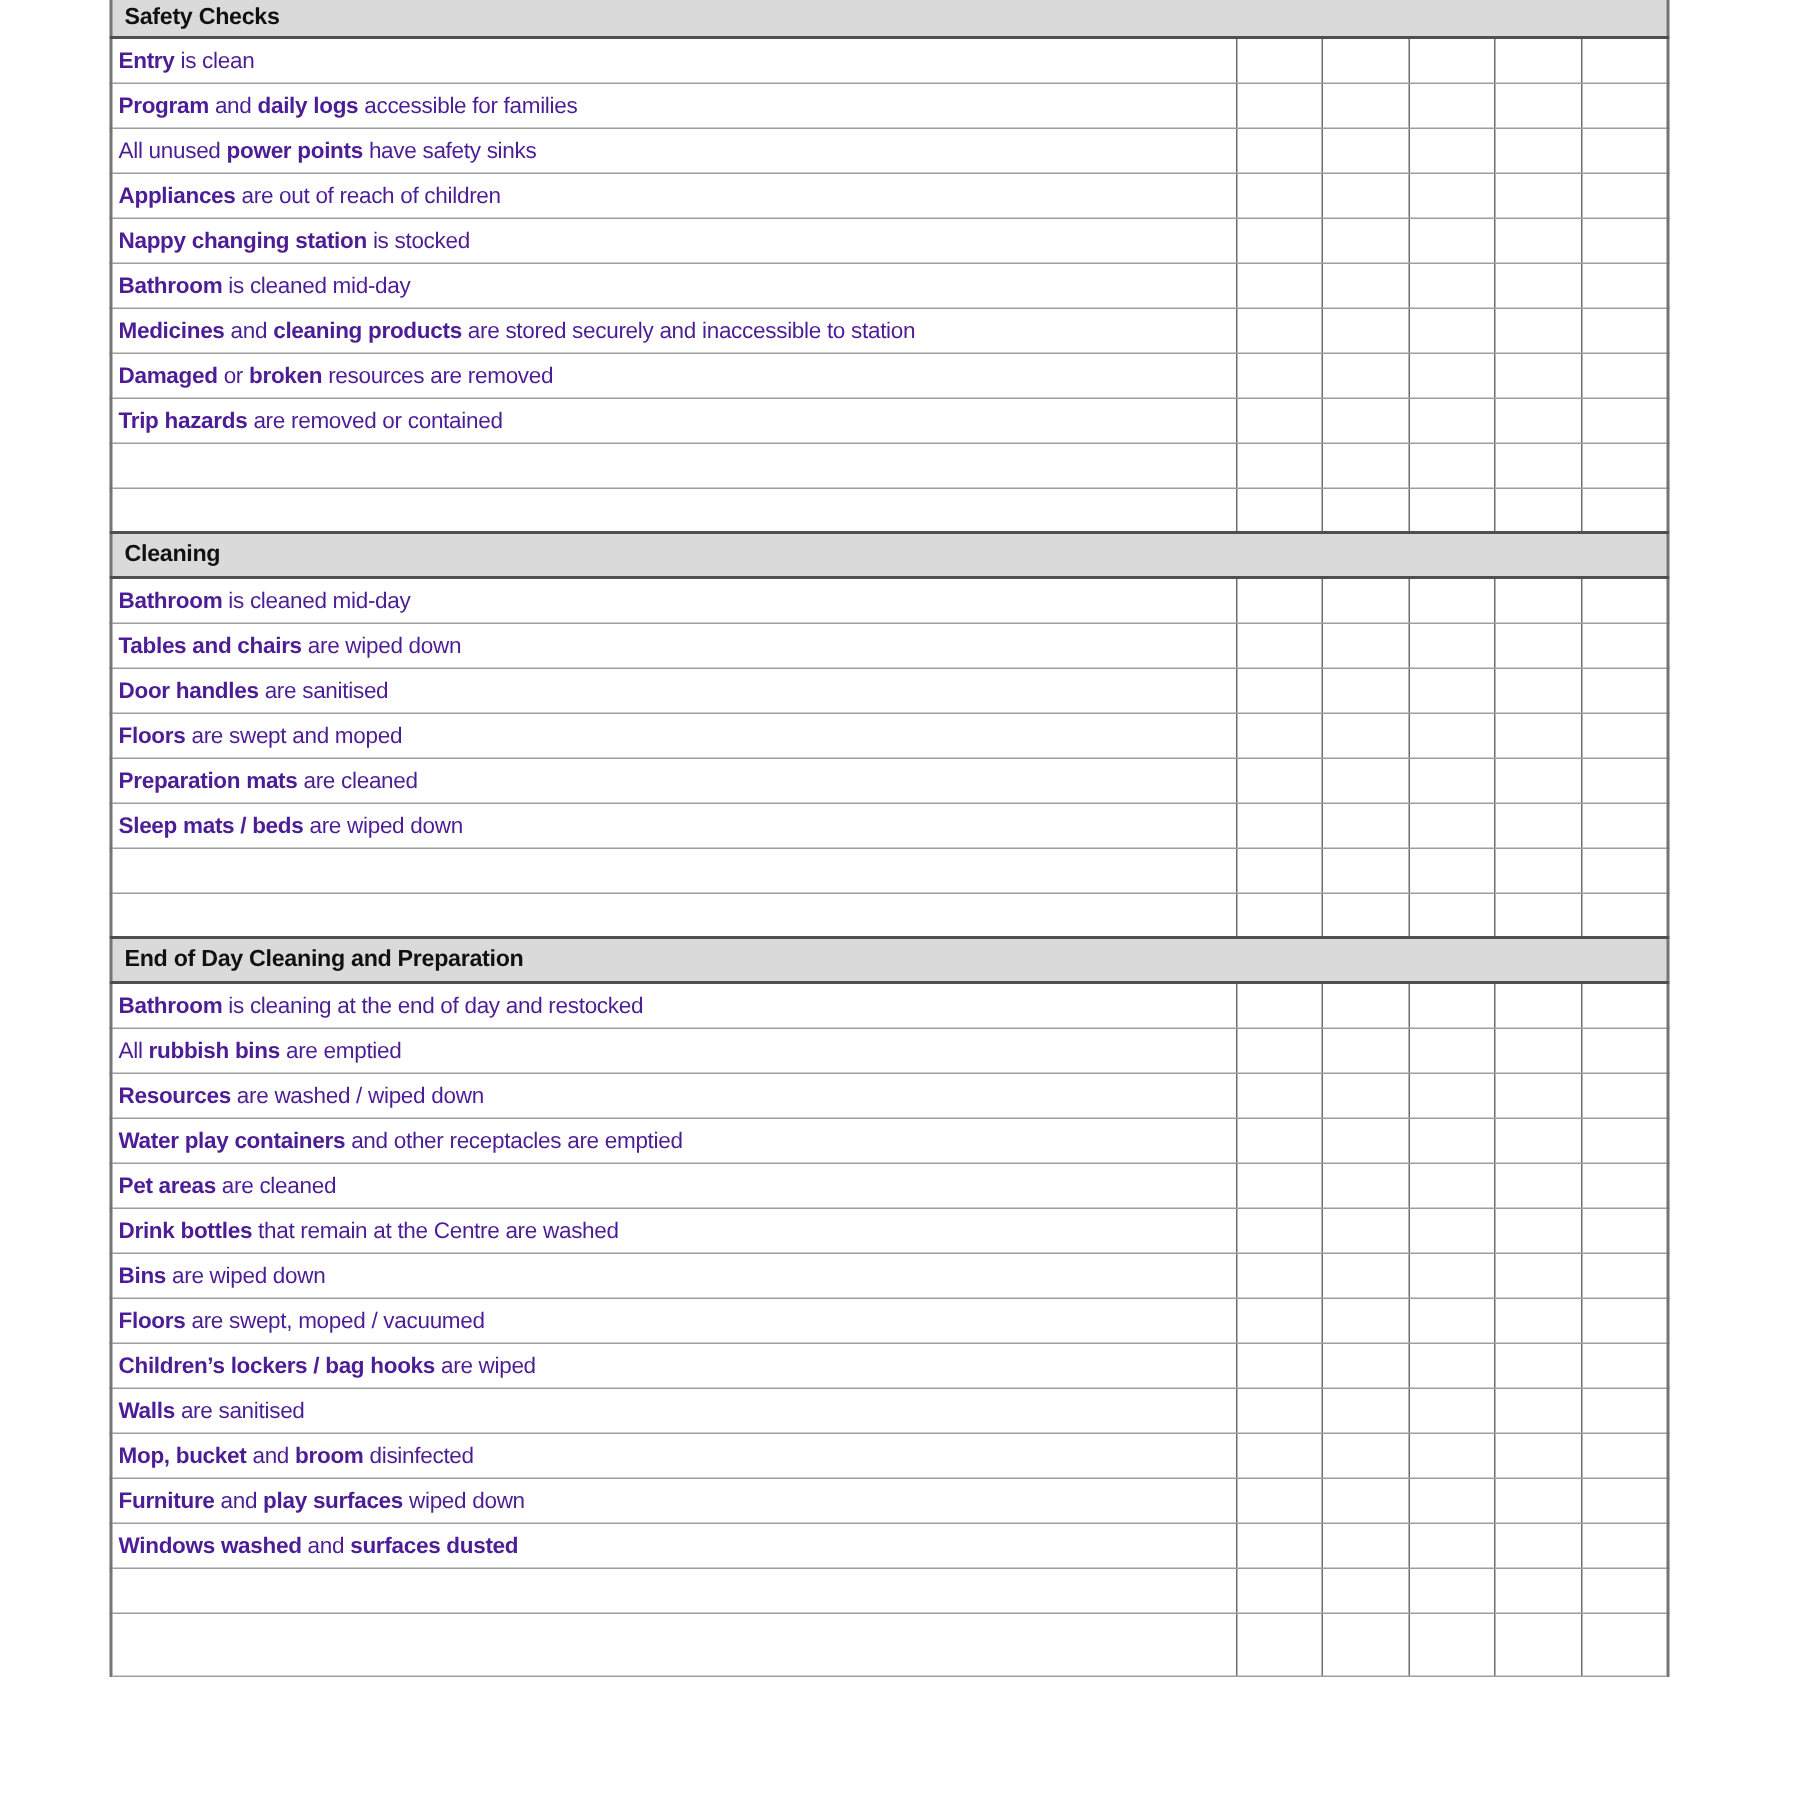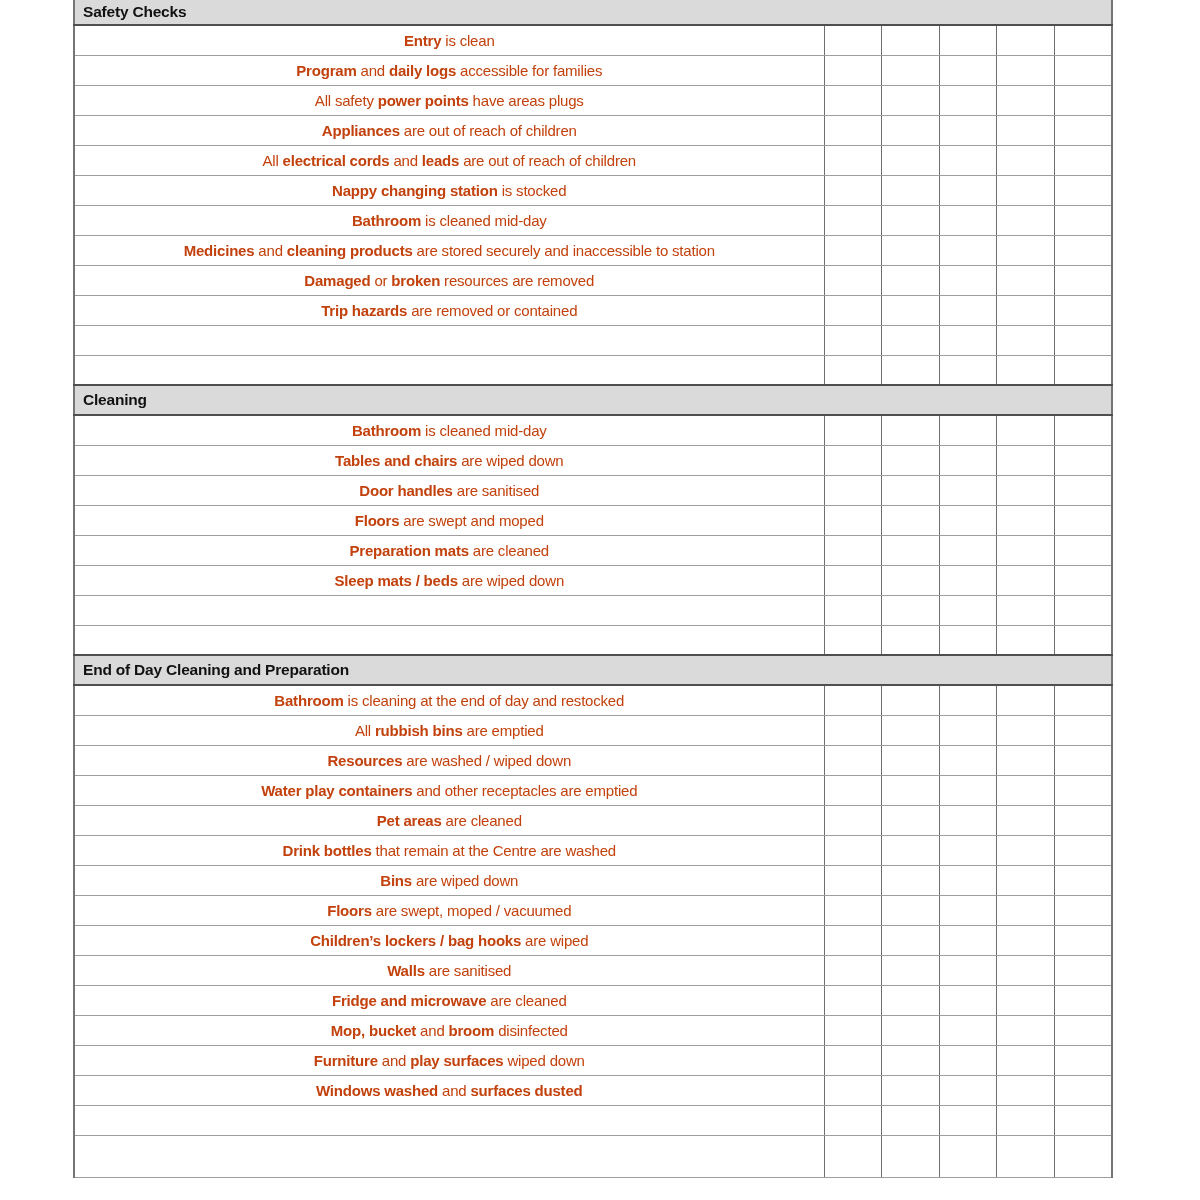--- a/index.html
+++ b/index.html
@@ -29,24 +29,23 @@
     border-top: 1px solid #9e9e9e;
     border-bottom: 1px solid #9e9e9e;
     border-left: 1px solid #6e6e6e;
     border-right: 1px solid #6e6e6e;
     background: #ffffff;
   }
   td.label-cell {
     padding: 0 4px;
     font-size: 15px;
     letter-spacing: -0.2px;
-    color: #c2410c;
+    color: #4c1d95;
     white-space: nowrap;
     overflow: hidden;
-    text-align: center;
   }
   td.label-cell .b { font-weight: 700; }
   tr.section-row td.section-header {
     height: 30px;
     background: #dadada;
     border-top: 2px solid #4f4f4f;
     border-bottom: 2px solid #4f4f4f;
     font-size: 15.5px;
     font-weight: 700;
     color: #111111;
@@ -86,37 +85,29 @@
         </tr>
         <tr>
           <td class="label-cell"><span class="b">Program</span><span class="r"> and </span><span class="b">daily logs</span><span class="r"> accessible for families</span></td>
           <td class="check-cell"></td>
           <td class="check-cell"></td>
           <td class="check-cell"></td>
           <td class="check-cell"></td>
           <td class="check-cell"></td>
         </tr>
         <tr>
-          <td class="label-cell"><span class="r">All safety </span><span class="b">power points</span><span class="r"> have areas plugs</span></td>
+          <td class="label-cell"><span class="r">All unused </span><span class="b">power points</span><span class="r"> have safety sinks</span></td>
           <td class="check-cell"></td>
           <td class="check-cell"></td>
           <td class="check-cell"></td>
           <td class="check-cell"></td>
           <td class="check-cell"></td>
         </tr>
         <tr>
           <td class="label-cell"><span class="b">Appliances</span><span class="r"> are out of reach of children</span></td>
-          <td class="check-cell"></td>
-          <td class="check-cell"></td>
-          <td class="check-cell"></td>
-          <td class="check-cell"></td>
-          <td class="check-cell"></td>
-        </tr>
-        <tr>
-          <td class="label-cell"><span class="r">All </span><span class="b">electrical cords</span><span class="r"> and </span><span class="b">leads</span><span class="r"> are out of reach of children</span></td>
           <td class="check-cell"></td>
           <td class="check-cell"></td>
           <td class="check-cell"></td>
           <td class="check-cell"></td>
           <td class="check-cell"></td>
         </tr>
         <tr>
           <td class="label-cell"><span class="b">Nappy changing station</span><span class="r"> is stocked</span></td>
           <td class="check-cell"></td>
           <td class="check-cell"></td>
@@ -309,28 +300,20 @@
         <tr>
           <td class="label-cell"><span class="b">Children’s lockers / bag hooks</span><span class="r"> are wiped</span></td>
           <td class="check-cell"></td>
           <td class="check-cell"></td>
           <td class="check-cell"></td>
           <td class="check-cell"></td>
           <td class="check-cell"></td>
         </tr>
         <tr>
           <td class="label-cell"><span class="b">Walls</span><span class="r"> are sanitised</span></td>
-          <td class="check-cell"></td>
-          <td class="check-cell"></td>
-          <td class="check-cell"></td>
-          <td class="check-cell"></td>
-          <td class="check-cell"></td>
-        </tr>
-        <tr>
-          <td class="label-cell"><span class="b">Fridge and microwave</span><span class="r"> are cleaned</span></td>
           <td class="check-cell"></td>
           <td class="check-cell"></td>
           <td class="check-cell"></td>
           <td class="check-cell"></td>
           <td class="check-cell"></td>
         </tr>
         <tr>
           <td class="label-cell"><span class="b">Mop, bucket</span><span class="r"> and </span><span class="b">broom</span><span class="r"> disinfected</span></td>
           <td class="check-cell"></td>
           <td class="check-cell"></td>

